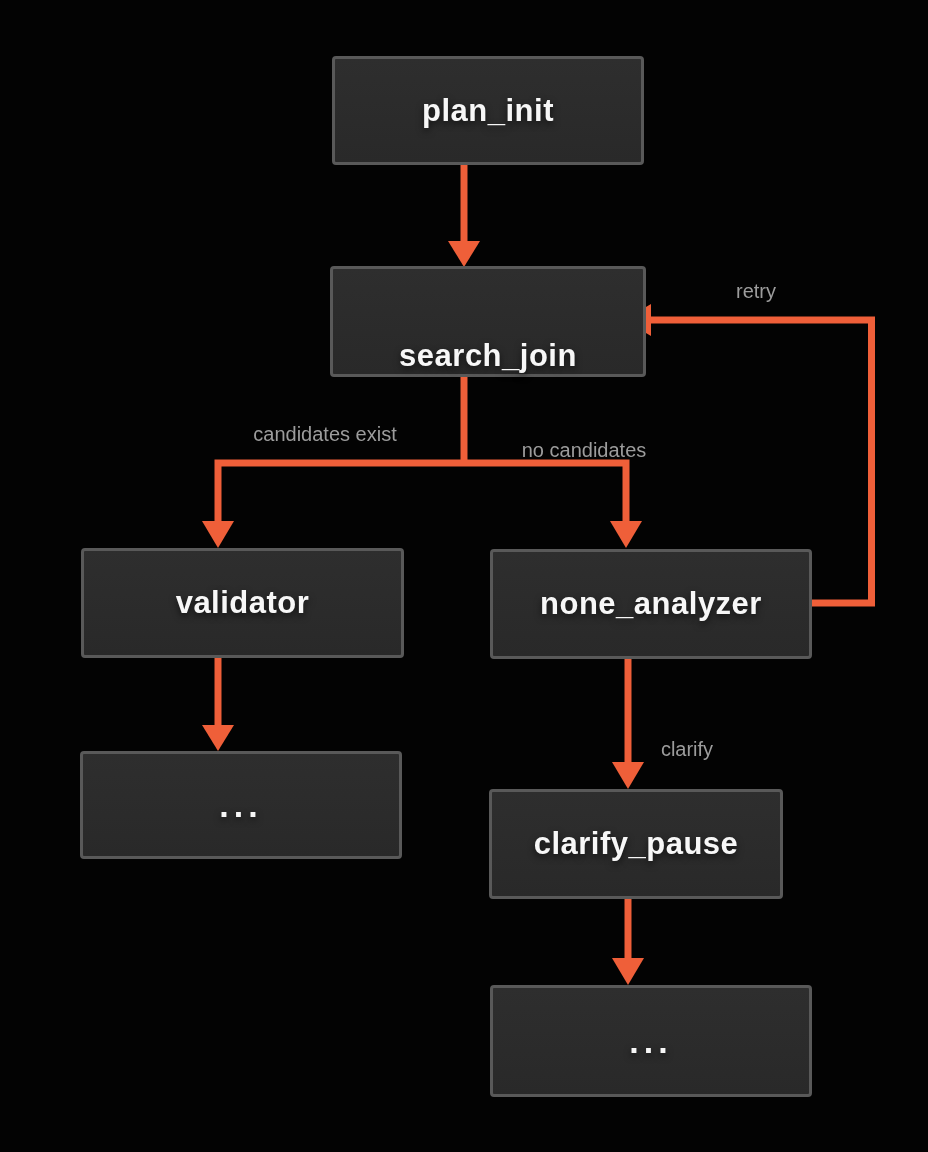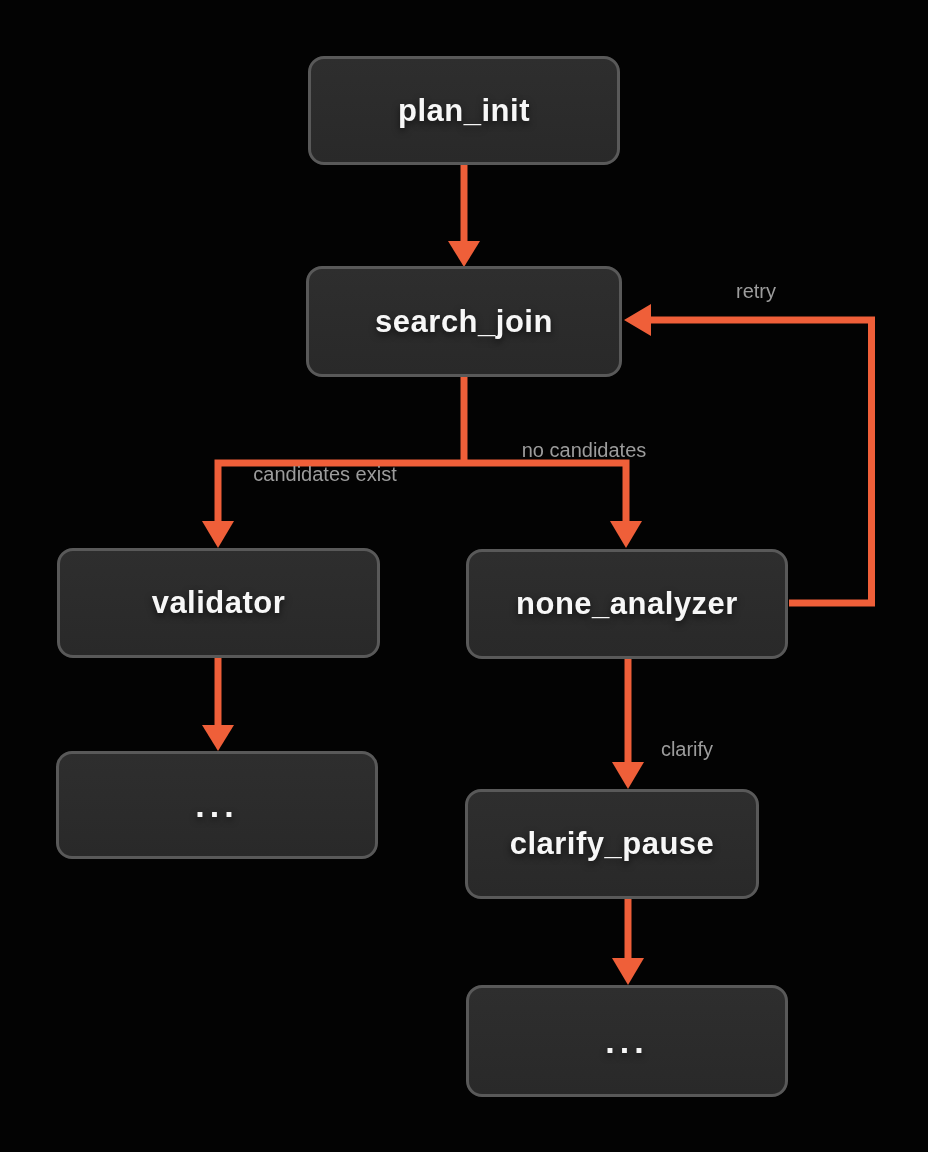--- a/index.html
+++ b/index.html
@@ -32,52 +32,53 @@
   #edges-svg polygon {
     fill: var(--color-edge, #ef5f39);
     stroke: none;
   }
   .node {
     position: absolute;
     box-sizing: border-box;
     background: linear-gradient(180deg, #2e2e2e 0%, #292929 100%);
     background-color: var(--color-node-fill, #2b2b2b);
     border: 3px solid var(--color-node-border, #595959);
-    border-radius: 16px;
+    border-radius: 4px;
     display: flex;
     align-items: center;
     justify-content: center;
     color: var(--color-node-text, #f7f7f7);
     font-size: 31px;
     font-weight: 700;
     letter-spacing: 0.5px;
     text-shadow: 0 3px 7px rgba(0,0,0,0.6);
     white-space: nowrap;
+    margin-left: 24px;
   }
   #node-plan-init      { left: 308px; top: 56px;  width: 312px; height: 109px; }
-  #node-search-join    { left: 306px; top: 266px; width: 316px; height: 111px; }
+  #node-search-join    { left: 306px; top: 266px; width: 316px; height: 111px; align-items: flex-end; }
   #node-validator      { left: 57px;  top: 548px; width: 323px; height: 110px; }
   #node-none-analyzer  { left: 466px; top: 549px; width: 322px; height: 110px; }
   #node-dots-left      { left: 56px;  top: 751px; width: 322px; height: 108px; }
   #node-clarify-pause  { left: 465px; top: 789px; width: 294px; height: 110px; align-items: center; }
   #node-dots-bottom    { left: 466px; top: 985px; width: 322px; height: 112px; }
   .node.dots {
     font-size: 34px;
     letter-spacing: 5px;
   }
   .edge-label {
     position: absolute;
     transform: translate(-50%, -50%);
     color: var(--color-edge-label-text, #9c9c9c);
     font-size: 20px;
     font-weight: 400;
     white-space: nowrap;
   }
   #label-retry            { left: 756px; top: 291px; }
-  #label-candidates-exist { left: 325px; top: 434px; margin-top: 40px; }
+  #label-candidates-exist { left: 325px; top: 434px; }
   #label-no-candidates    { left: 584px; top: 434px; margin-top: 16px; }
   #label-clarify          { left: 687px; top: 749px; }
 </style>
 </head>
 <body>
 
 <div id="canvas">
 
   <svg id="edges-svg" viewBox="0 0 928 1152" xmlns="http://www.w3.org/2000/svg">
 

